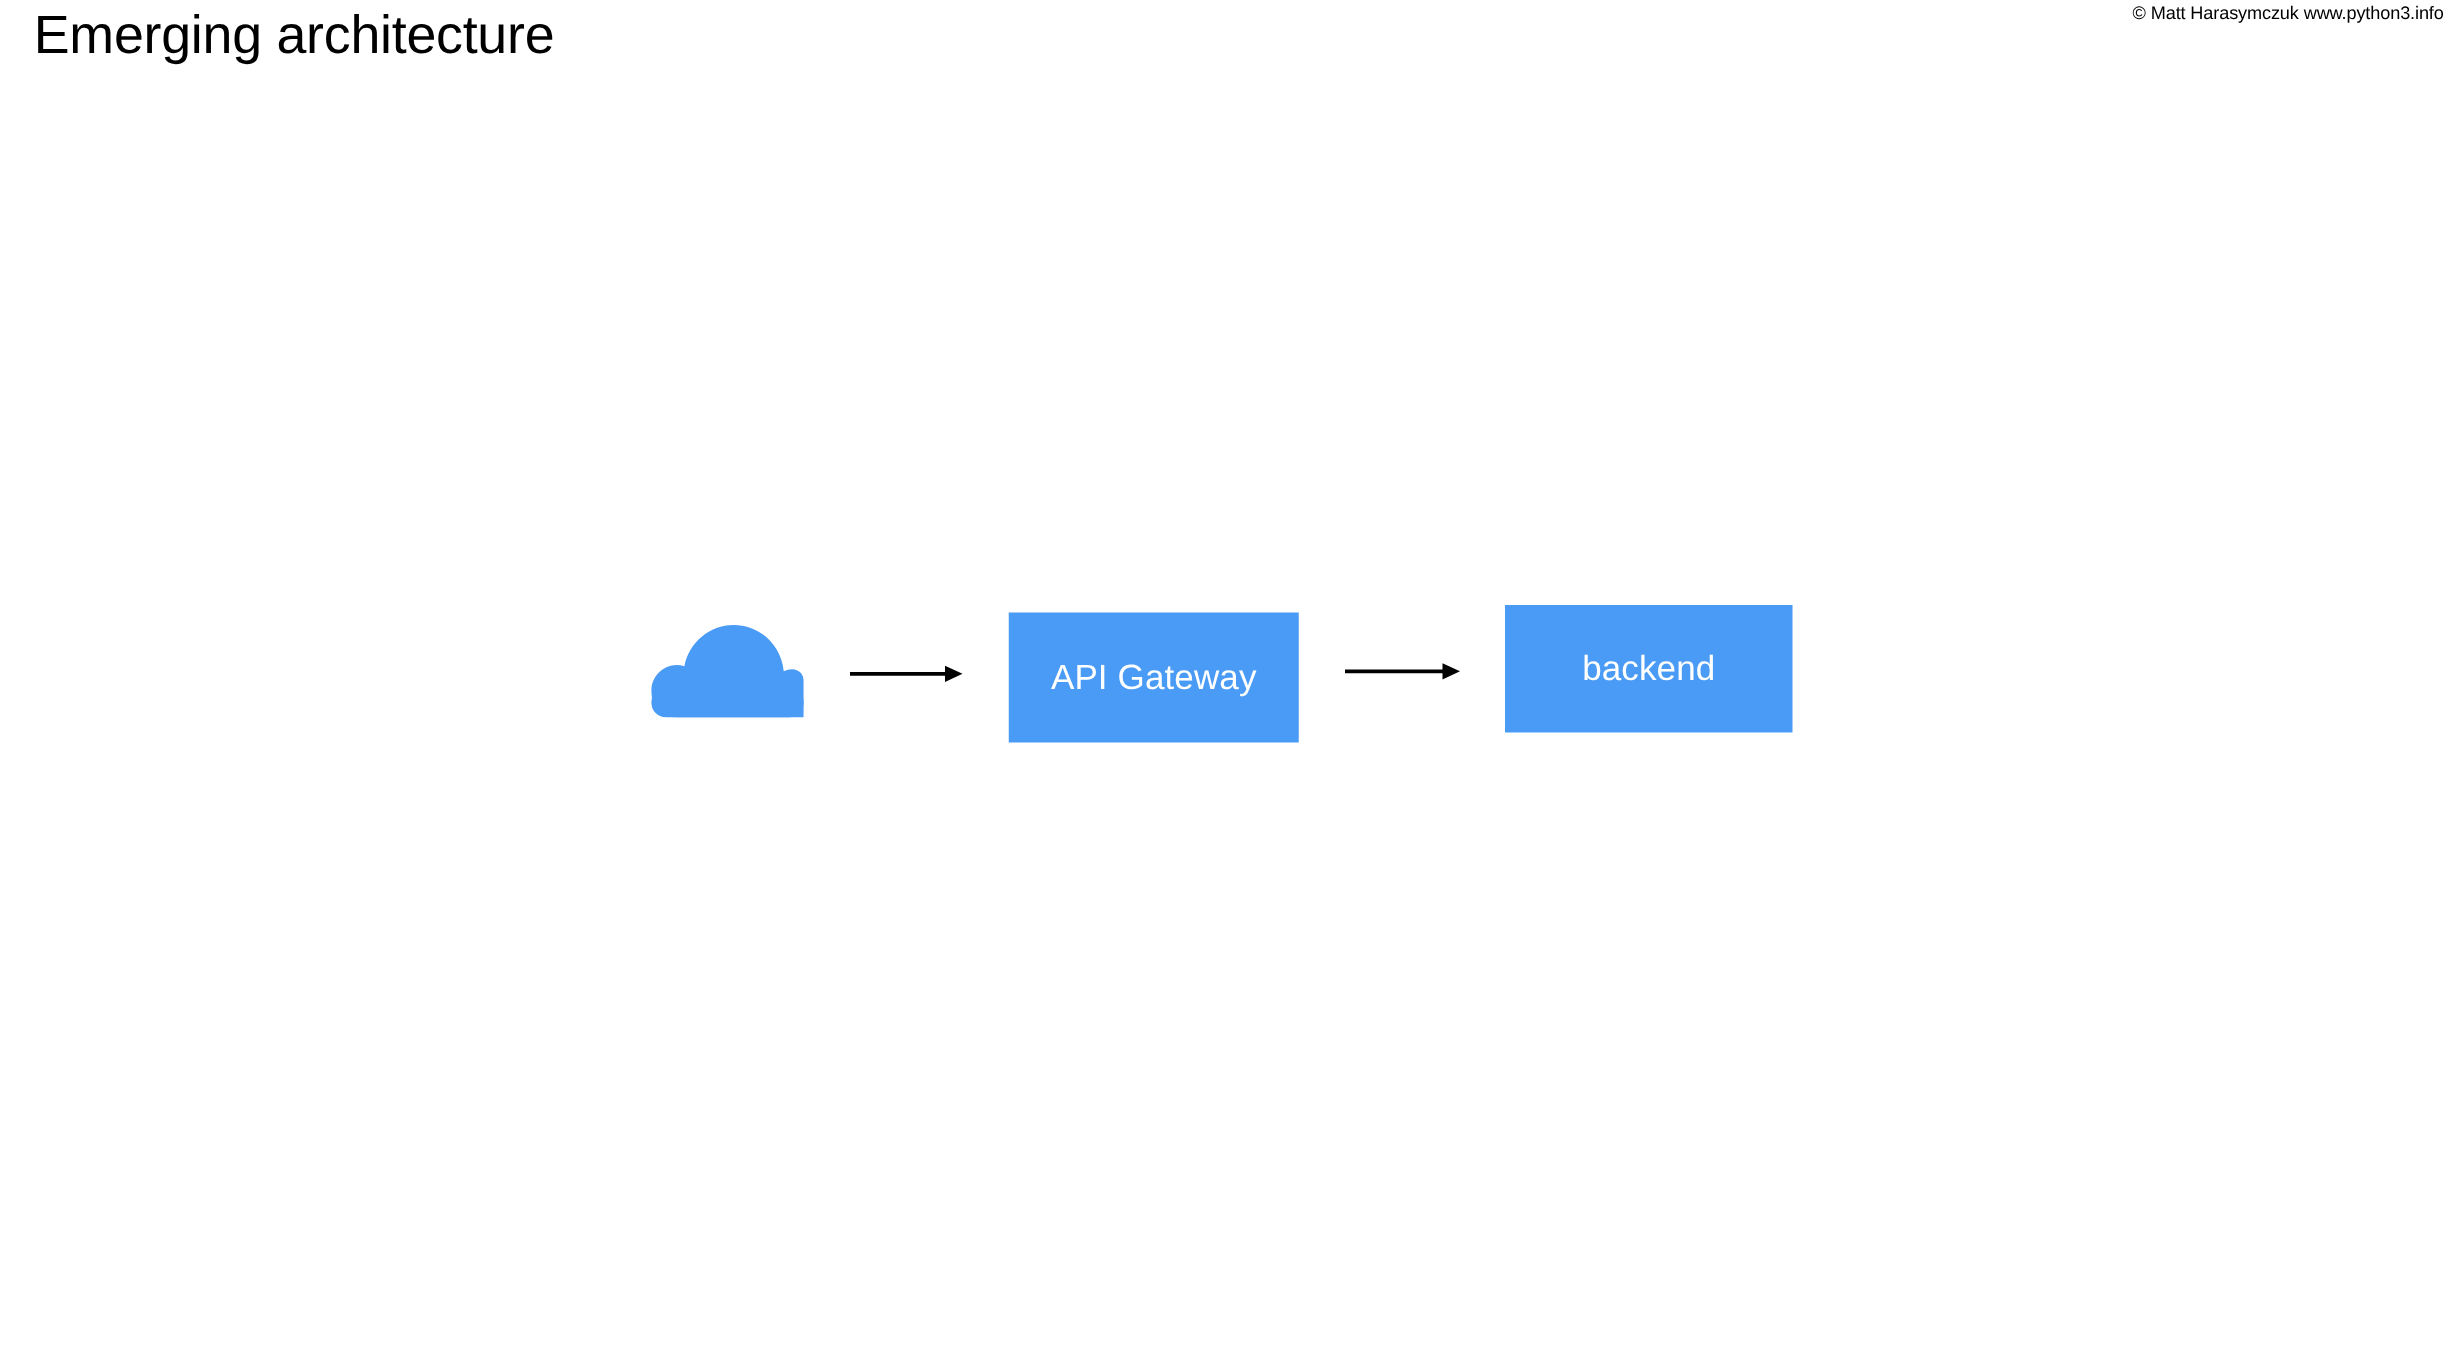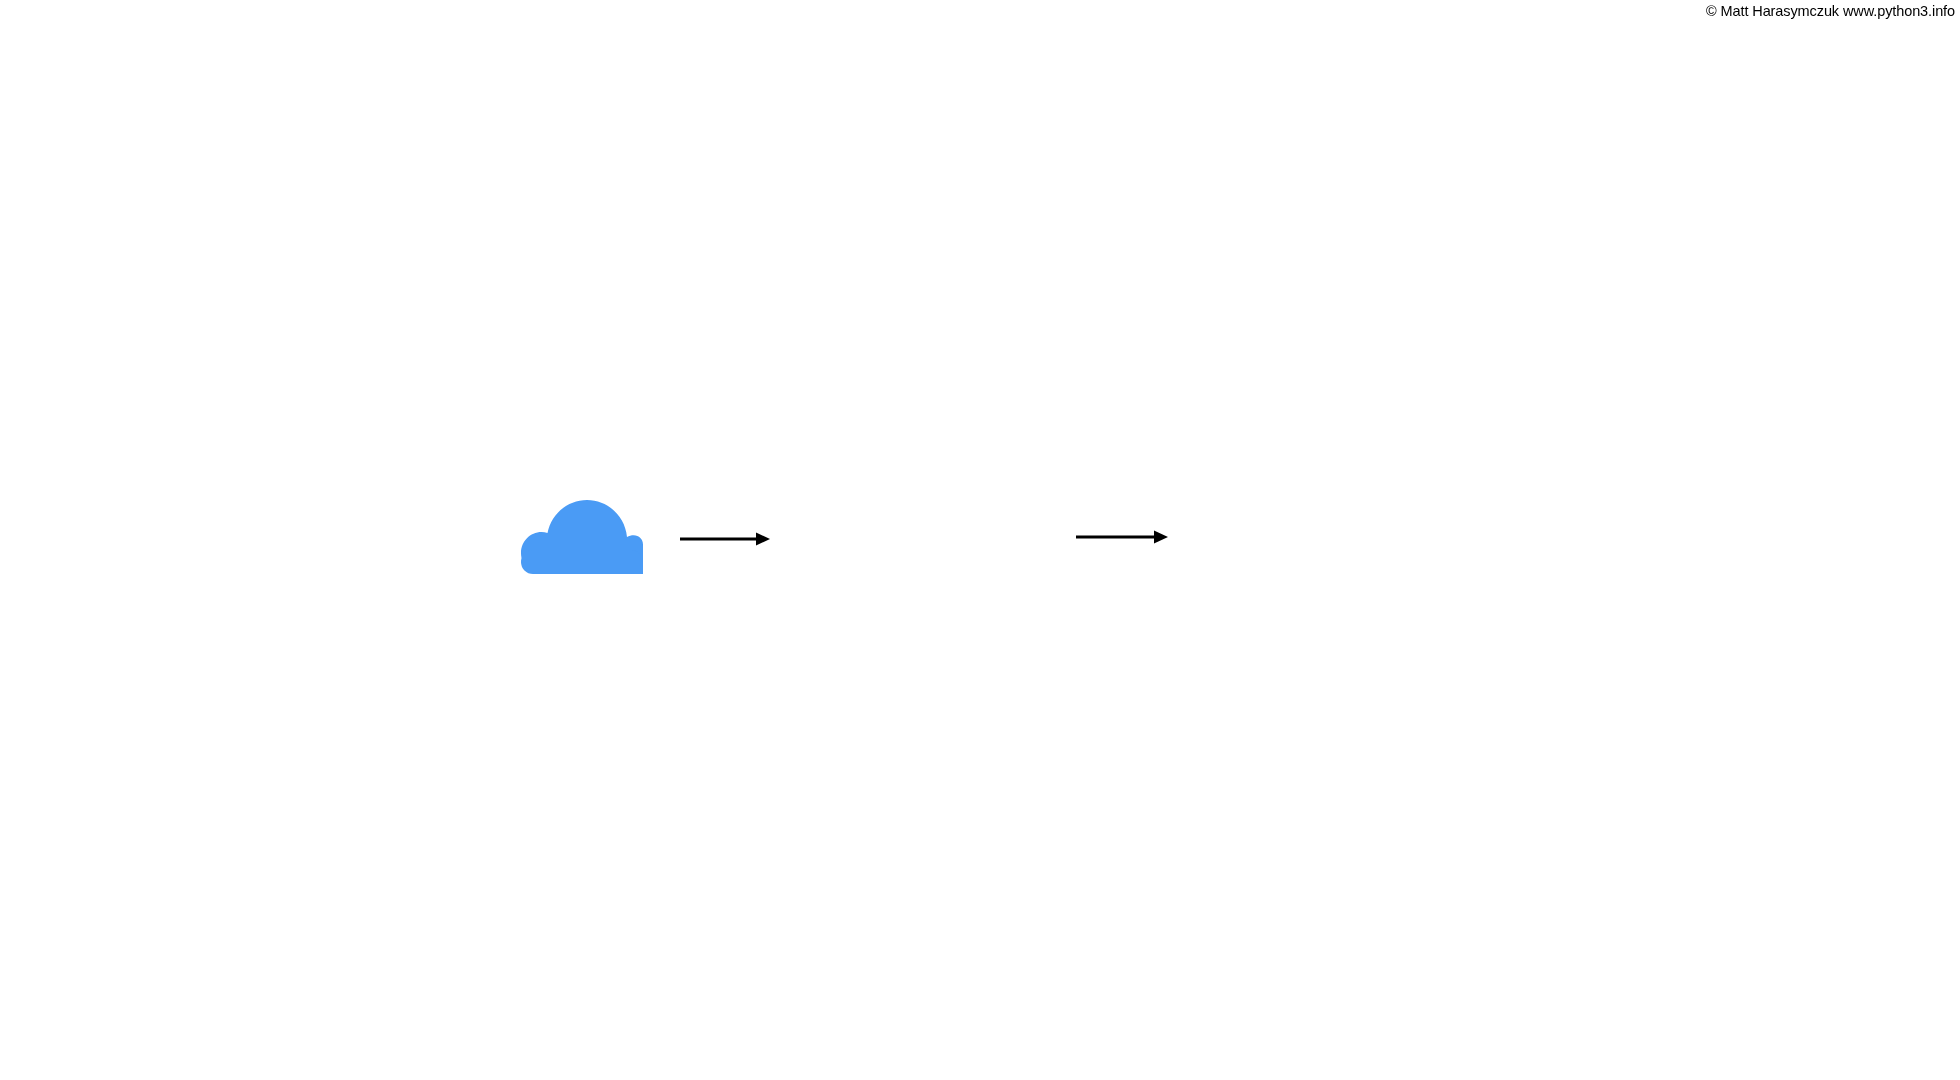--- a/index.html
+++ b/index.html
@@ -101,20 +101,21 @@
     left: 1076px;
     top: 525px;
     width: 92px;
   }
 </style>
 </head>
 <body>
 
 <div id="diagram">
 
+  <div id="slide-title">Emerging architecture</div>
 
   <div id="copyright">© Matt Harasymczuk www.python3.info</div>
 
   <div id="node-cloud" class="node-cloud">
     <span>
       <svg viewBox="0 0 122 74" xmlns="http://www.w3.org/2000/svg" aria-hidden="true">
         <path d="M20.5 74
                  C 9.2 74 0 64.6 0 53.0
                  C 0 41.4 9.2 32.0 20.5 32.0
                  C 22.6 32.0 24.6 32.3 26.5 32.9
@@ -128,22 +129,28 @@
     </span>
   </div>
 
   <div id="arrow-cloud-to-gateway" class="arrow">
     <svg width="90" height="24" viewBox="0 0 90 24" xmlns="http://www.w3.org/2000/svg" aria-hidden="true">
       <line x1="0" y1="12" x2="79" y2="12" stroke="#000000" stroke-width="3"></line>
       <polygon points="76,5.5 90,12 76,18.5" fill="#000000"></polygon>
     </svg>
   </div>
 
+  <div id="node-api-gateway" class="node-box" style="background:#4a9bf5;">
+    <span class="node-label">API Gateway</span>
+  </div>
 
   <div id="arrow-gateway-to-backend" class="arrow">
     <svg width="92" height="24" viewBox="0 0 92 24" xmlns="http://www.w3.org/2000/svg" aria-hidden="true">
       <line x1="0" y1="12" x2="81" y2="12" stroke="#000000" stroke-width="3"></line>
       <polygon points="78,5.5 92,12 78,18.5" fill="#000000"></polygon>
     </svg>
   </div>
 
+  <div id="node-backend" class="node-box" style="background:#4a9bf5;">
+    <span class="node-label">backend</span>
+  </div>
 
 </div>
 
 </body></html>

